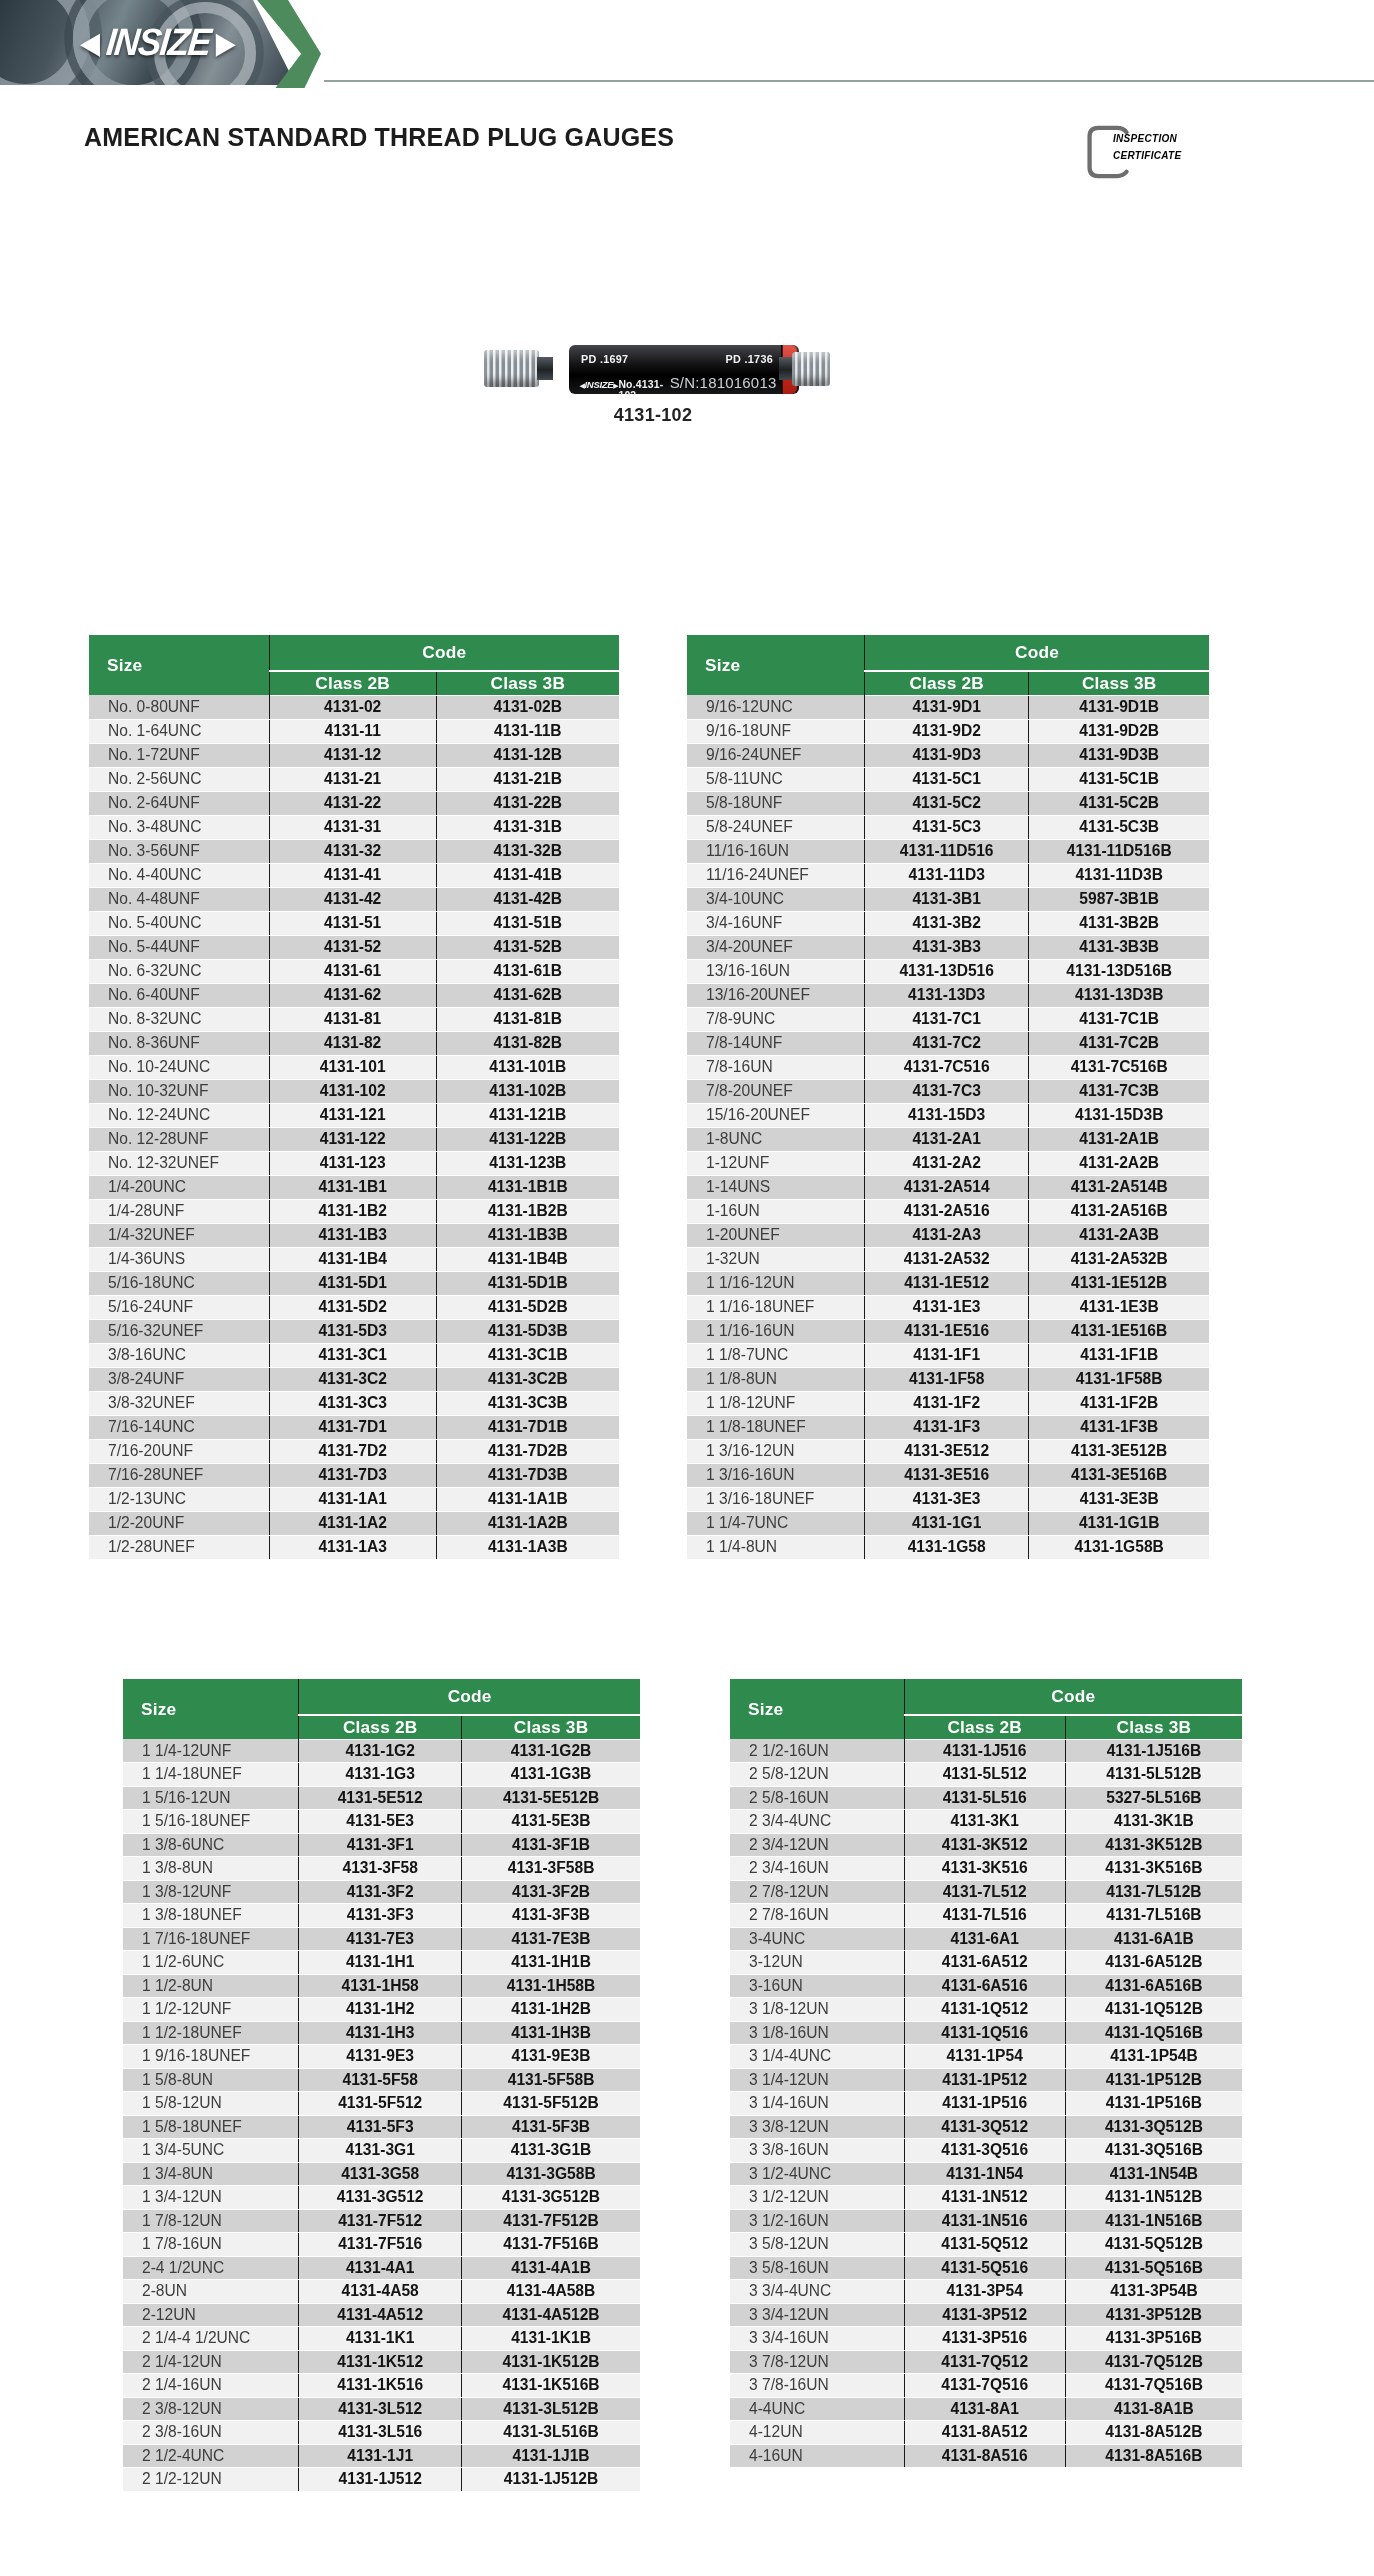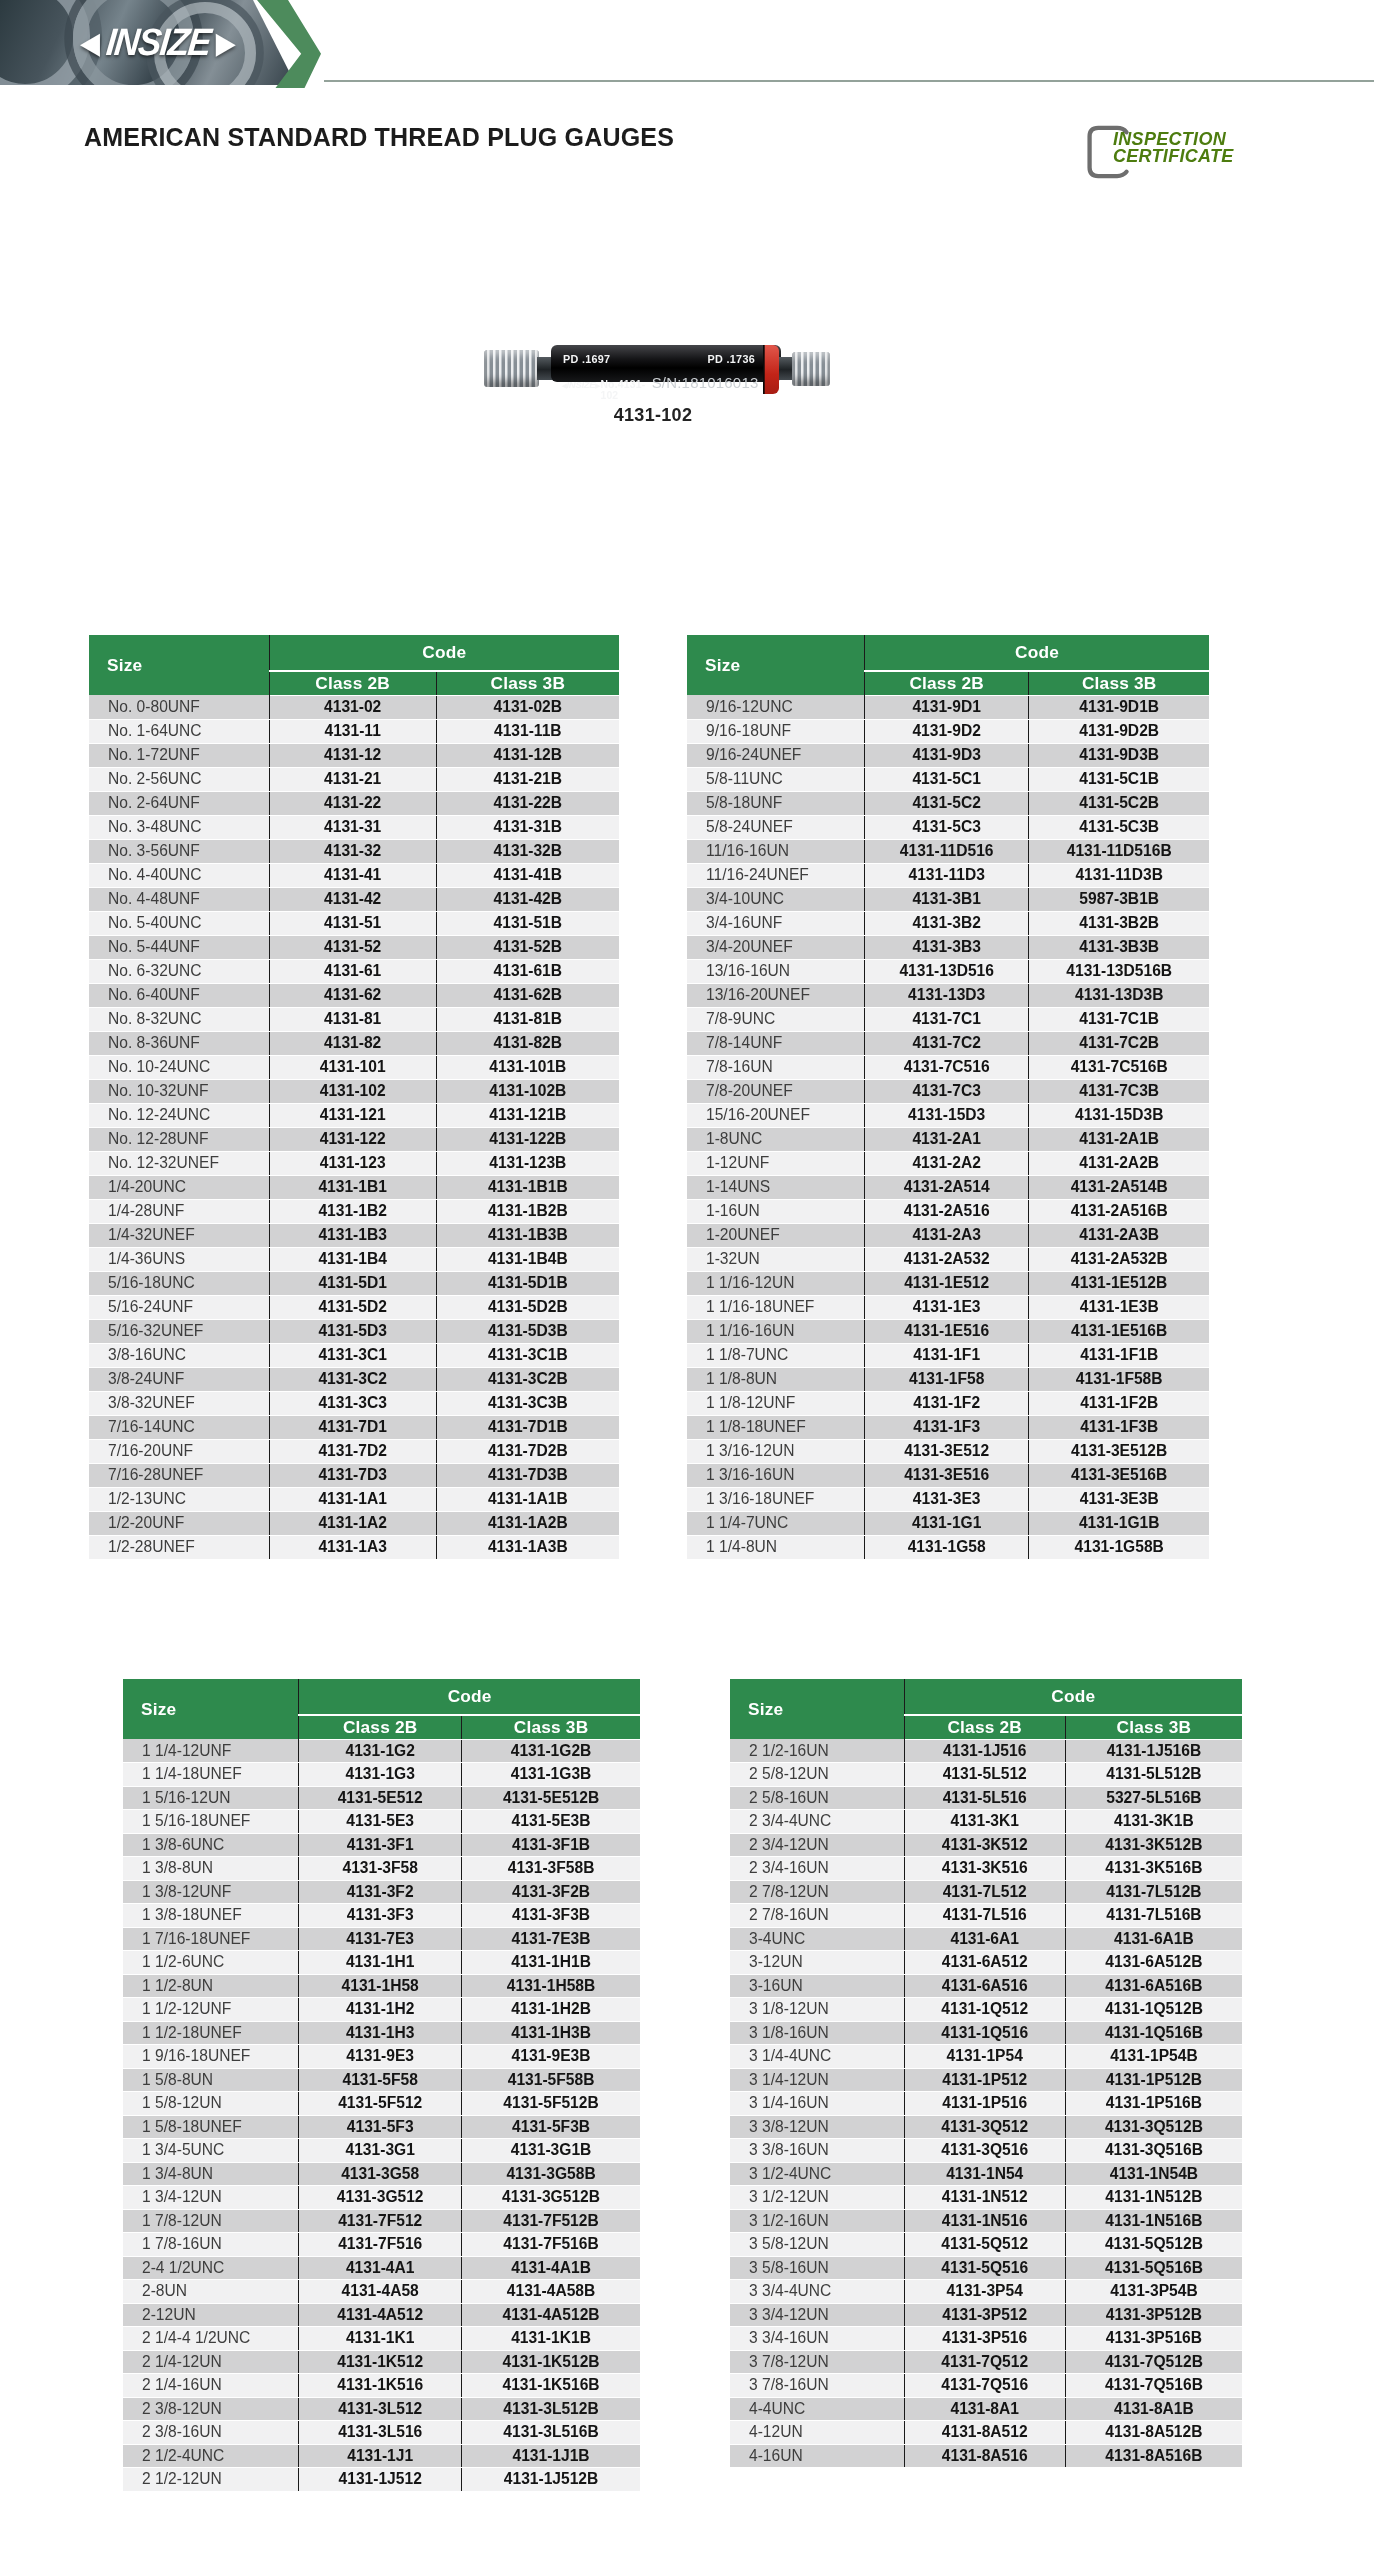--- a/index.html
+++ b/index.html
@@ -29,36 +29,36 @@
   .hero-chevron {
     position:absolute; left:257px; top:0; width:66px; height:88px; background:#4d8b5c;
     clip-path:polygon(0% 0%, 47% 0%, 97% 61%, 72% 100%, 28% 100%, 67% 61%);
   }
   .hero-rule { position:absolute; left:324px; top:80px; width:1051px; height:1.7px; background:#93a29a; }
 
   
   .page-title { position:absolute; left:84px; top:123px; font-size:25px; font-weight:bold; color:#1c1c1c; letter-spacing:0.2px; }
   .cert-badge { position:absolute; left:1087px; top:121px; width:268px; height:64px; }
   .cert-badge svg { position:absolute; left:0; top:3.5px; }
-  .cert-text { position:absolute; left:26px; top:10.4px; font-style:italic; font-weight:bold; font-size:18px; line-height:16.4px; color:#4d7c0f; letter-spacing:0.3px; }
+  .cert-text { position:absolute; left:26px; top:10.4px; font-style:italic; font-weight:bold; font-size:10px; line-height:16.4px; color:#000000; letter-spacing:0.3px; }
 
   
   .product { position:absolute; left:480px; top:339px; width:355px; height:62px; }
   .thread {
     position:absolute; top:11.3px; height:37px; border-radius:3.5px;
     background:repeating-linear-gradient(90deg,#878f96 0 2.6px,#eceef0 2.6px 5.2px,#b9bfc4 5.2px 6px);
     box-shadow:inset 0 5.2px 7px rgba(255,255,255,.5), inset 0 -7px 7.8px rgba(0,0,0,.35);
   }
   .thread.left  { left:3.5px;  width:55px; }
   .thread.right { left:312px; width:38px; top:13px; height:34px; }
   .collar { position:absolute; top:18px; height:23.4px; background:linear-gradient(#555b60,#1e2225 55%,#43494e); }
   .collar.left  { left:57px;  width:15.6px; }
   .collar.right { left:299px; width:14px; }
   .handle {
-    position:absolute; left:71px; top:6px; width:230px; height:37px; border-radius:6px;
+    position:absolute; left:89px; top:6px; width:230px; height:49px; border-radius:6px;
     background:linear-gradient(#45464a 0%,#151517 38%,#000 62%,#17181a 100%);
     color:#f4f5f6;
     padding-left:40px;
   }
   .handle .band { position:absolute; right:1.7px; top:0; width:16.4px; height:49px; border-radius:0 6px 6px 0;
     background:linear-gradient(#e2574b,#c22418 60%,#a81d13); box-shadow:inset 1.7px 0 0 #0a0a0a; }
   .h-row1 { position:absolute; left:12px; right:26px; top:7.8px; display:flex; justify-content:space-between; font-size:10.8px; font-weight:bold; letter-spacing:0.3px; }
   .h-row2 { position:absolute; left:10.4px; right:22.5px; top:28.6px; display:flex; justify-content:space-between; align-items:baseline; }
   .h-logo { font-style:italic; font-weight:bold; font-size:9.5px; letter-spacing:-0.3px; }
   .h-logo .a { font-family:"DejaVu Sans", sans-serif; font-size:7px; }

